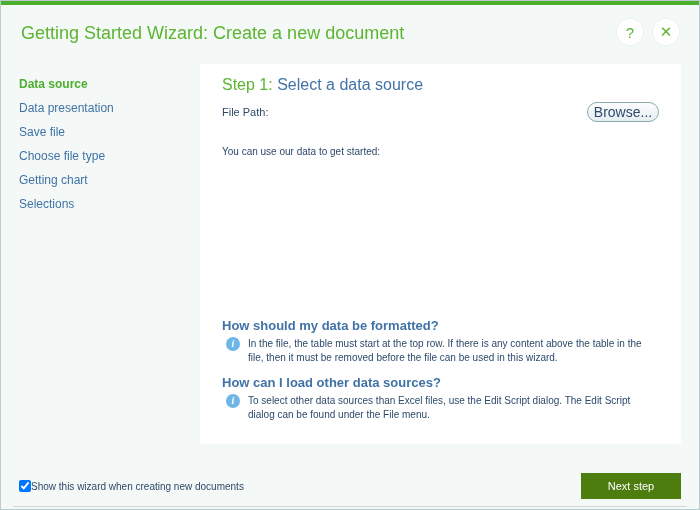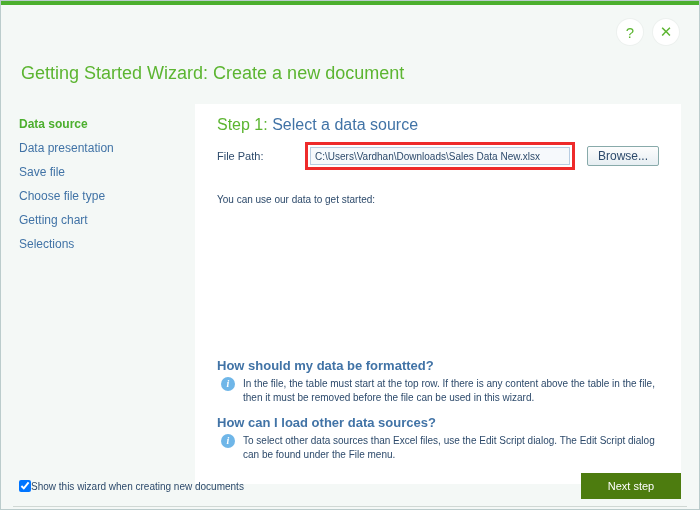--- a/index.html
+++ b/index.html
@@ -1,36 +1,36 @@
 <!DOCTYPE html>
 <html><head>
 <meta charset="utf-8">
 <style>
   * { box-sizing: border-box; margin: 0; padding: 0; }
   body { font-family: Arial, sans-serif; font-size: 11px; background: #fff; }
   .window { width: 700px; height: 510px; border: 1px solid #bcc; background: #f4f8f6; position: relative; }
   .topbar { height: 4px; background: #4caf2e; }
   .header { padding: 18px 20px 10px 20px; position: relative; }
-  .title { color: #5cb531; font-size: 18px; font-weight: normal; margin-top: 40px; }
+  .title { color: #5cb531; font-size: 18px; font-weight: normal; }
   .header-btns { position: absolute; right: 20px; top: 14px; display: flex; gap: 10px; }
   .circle-btn { width: 26px; height: 26px; border-radius: 50%; background: #fff; display: flex; align-items: center; justify-content: center; color: #5cb531; font-size: 15px; cursor: pointer; box-shadow: 0 0 0 1px rgba(0,0,0,0.03); }
   .body { display: flex; padding: 10px 18px 0 18px; gap: 36px; }
   .sidebar { width: 145px; padding-top: 8px; }
   .side-item { font-size: 12px; color: #4173a6; padding: 5px 0; cursor: pointer; }
   .side-item.active { color: #4caf2e; font-weight: bold; }
   .main { flex: 1; background: #fff; padding: 12px 22px 12px 22px; min-height: 380px; position: relative; }
   .step-title { font-size: 16px; margin-bottom: 8px; }
   .step-num { color: #5cb531; }
   .step-label { color: #4173a6; }
   .desc { font-size: 10px; color: #2d4a6b; line-height: 1.4; margin-bottom: 20px; }
   .row { display: flex; align-items: center; margin-bottom: 24px; }
   .lbl { width: 88px; font-size: 11px; color: #2d4a6b; }
   .filepath-box { border: 3px solid #ee2b2b; padding: 2px; margin-right: 12px; }
   .filepath-input { width: 260px; height: 18px; border: 1px solid #b8cde2; background: #f6f9fc; font-size: 10px; padding: 1px 4px; color: #2d4a6b; }
-  .browse-btn { width: 72px; height: 20px; border: 1px solid #8aa; border-radius: 2px; background: linear-gradient(#fdfdfd,#e6eef2); font-size: 12px; color: #2d4a6b; cursor: pointer; margin-left: auto; }
+  .browse-btn { width: 72px; height: 20px; border: 1px solid #8aa; border-radius: 10px; background: linear-gradient(#fdfdfd,#e6eef2); font-size: 14px; color: #2d4a6b; cursor: pointer; margin-left: auto; }
   .subtext { font-size: 10px; color: #2d4a6b; margin-bottom: 10px; }
   .insert-btn { width: 92px; height: 20px; border: 1px solid #7fa; border-radius: 2px; background: linear-gradient(#fdfdfd,#e2efe8); font-size: 10px; color: #2d4a6b; cursor: pointer; }
   .faq { position: absolute; bottom: 12px; left: 22px; right: 22px; }
   .faq-q { color: #4173a6; font-size: 13px; font-weight: bold; margin-bottom: 4px; }
   .faq-a { display: flex; align-items: flex-start; gap: 8px; font-size: 10px; color: #2d4a6b; line-height: 1.4; margin-bottom: 10px; padding-left: 4px; }
   .info-icon { width: 14px; height: 14px; border-radius: 50%; background: #6fb6e8; color: #fff; font-size: 10px; font-weight: bold; display: flex; align-items: center; justify-content: center; flex-shrink: 0; font-style: italic; font-family: Georgia, serif; }
   .footer { position: absolute; bottom: 10px; left: 18px; right: 18px; display: flex; align-items: center; justify-content: space-between; border-top: 0; }
   .chk-row { display: flex; align-items: center; gap: 0; font-size: 10px; color: #2d4a6b; }
   .chk-row input { width: 12px; height: 12px; }
   .next-btn { width: 100px; height: 26px; background: #4d7c0f; color: #fff; border: none; font-size: 11px; cursor: pointer; }
@@ -61,23 +61,20 @@
     </div>
 
     <div class="main">
       <div class="step-title">
         <span class="step-num">Step 1:</span>
         <span class="step-label">Select a data source</span>
       </div>
 
       <div class="row">
         <div class="lbl">File Path:</div>
-        <div class="filepath-box">
-          <input class="filepath-input" value="C:\Users\Vardhan\Downloads\Sales Data New.xlsx" style="">
-        </div>
         <button class="browse-btn">Browse...</button>
       </div>
 
       <div class="subtext">You can use our data to get started:</div>
 
       <div class="faq">
         <div class="faq-q">How should my data be formatted?</div>
         <div class="faq-a">
           <div class="info-icon">i</div>
           <div>In the file, the table must start at the top row. If there is any content above the table in the file, then it must be removed before the file can be used in this wizard.</div>

